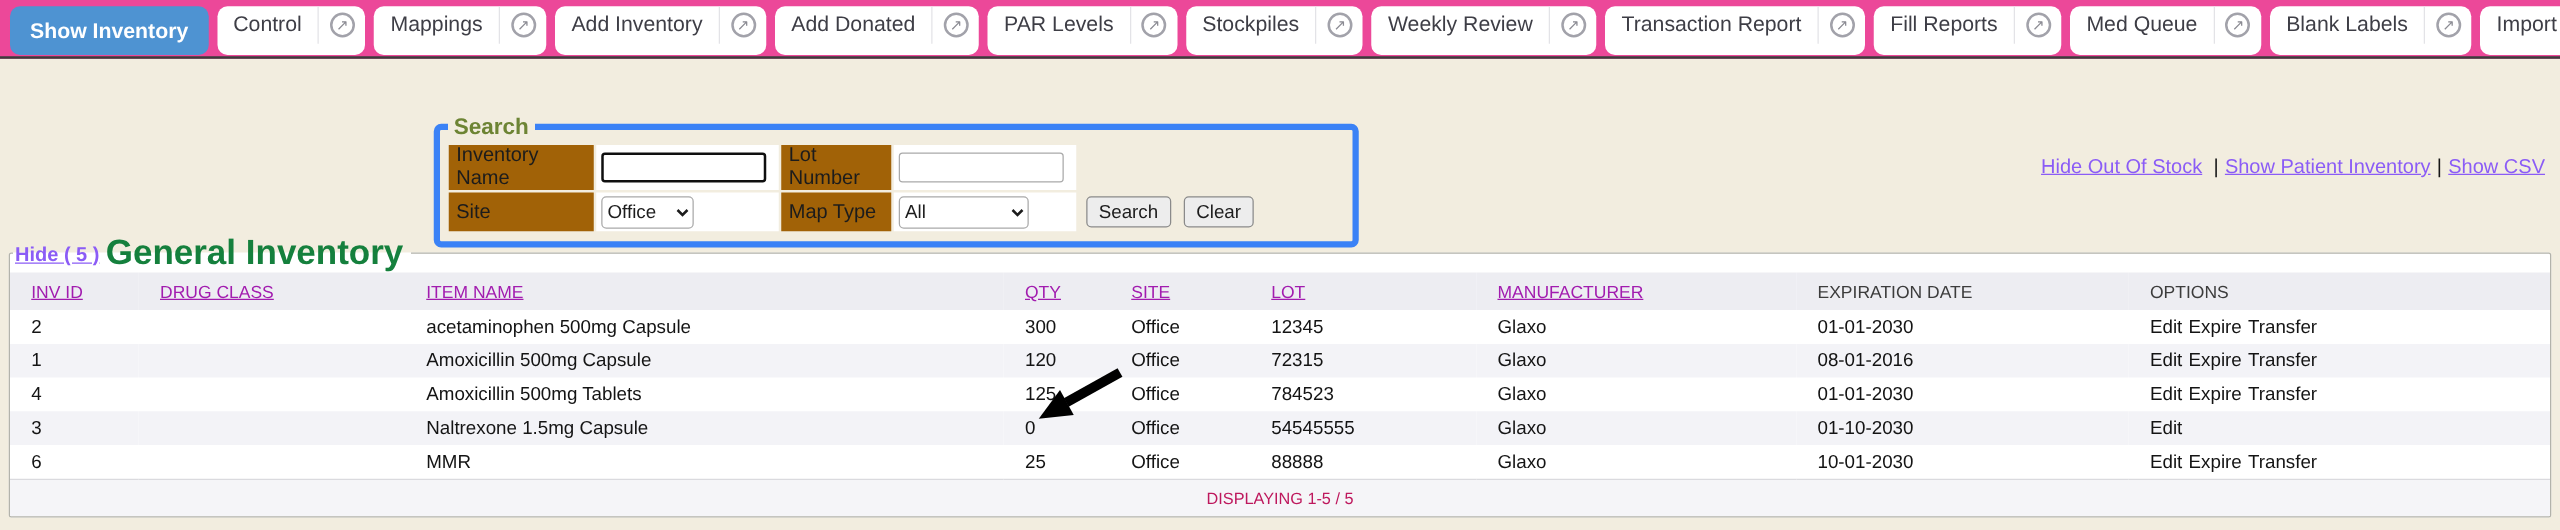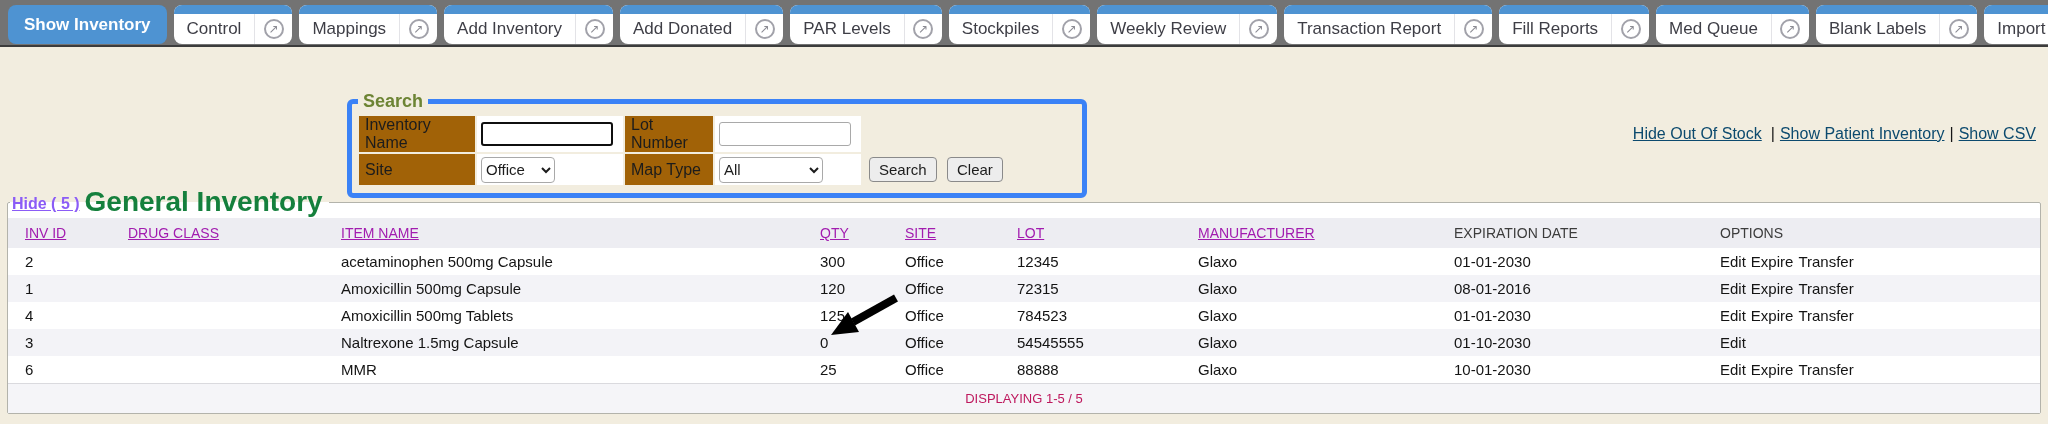--- a/index.html
+++ b/index.html
@@ -6,34 +6,34 @@
   html,body { width: 2048px; height: 424px; overflow: hidden; }
   body {
     font-family: "Liberation Sans", "DejaVu Sans", sans-serif;
     background: #f2eddf;
     position: relative;
   }
 
   
   .tabbar {
     height: 47px;
-    background: #737373;
+    background: #ec4899;
     border-bottom: 2px solid #3c3c3c;
     display: flex;
     align-items: flex-start;
     padding: 5px 0 0 8px;
     gap: 7px;
   }
   .tab {
     border-radius: 8px;
     overflow: hidden;
     background: #ffffff;
     height: 39px;
     display: flex;
-    flex-direction: column;
+    flex-direction: row;
     cursor: pointer;
     flex: 0 0 auto;
   }
   .tab-strip { height: 9px; background: #4e93d2; }
   .tab-body { display: flex; align-items: center; height: 30px; }
   .tab-label {
     padding: 0 13px;
     font-size: 17px;
     color: #3e3e46;
     white-space: nowrap;
@@ -113,21 +113,21 @@
     cursor: pointer;
   }
 
   
   .top-links {
     position: absolute;
     right: 12px; top: 78px;
     font-size: 16px; color: #161616;
     white-space: nowrap;
   }
-  .top-links a { color: #0c4a6e; text-decoration: underline; cursor: pointer; }
+  .top-links a { color: #8b5cf6; text-decoration: underline; cursor: pointer; }
   .top-links .sep { margin: 0 5px; }
   .top-links .sep.first { margin-left: 9px; }
 
   
   .inv-fieldset {
     position: absolute;
     left: 7px; right: 7px; top: 139px;
     border: 1px solid #b3b3ab;
     border-radius: 2px;
     padding: 0;

